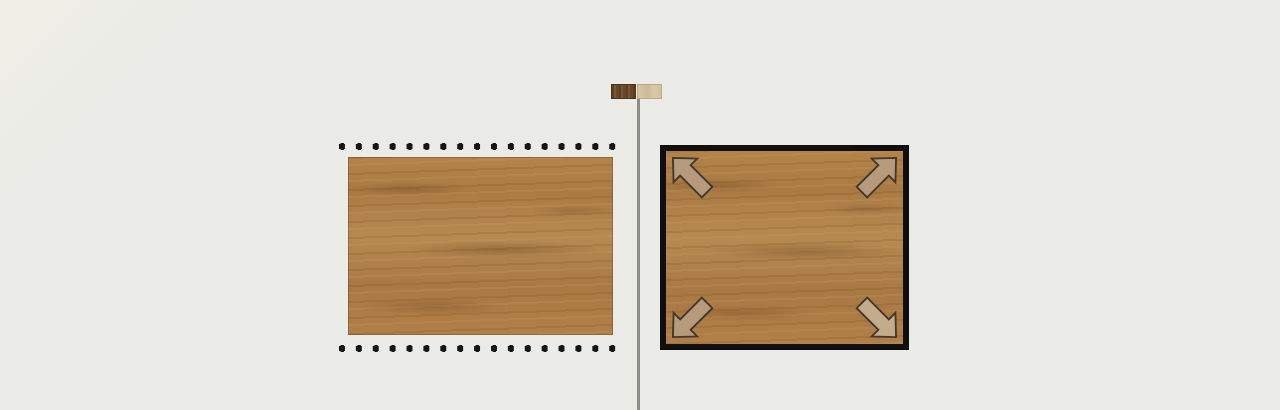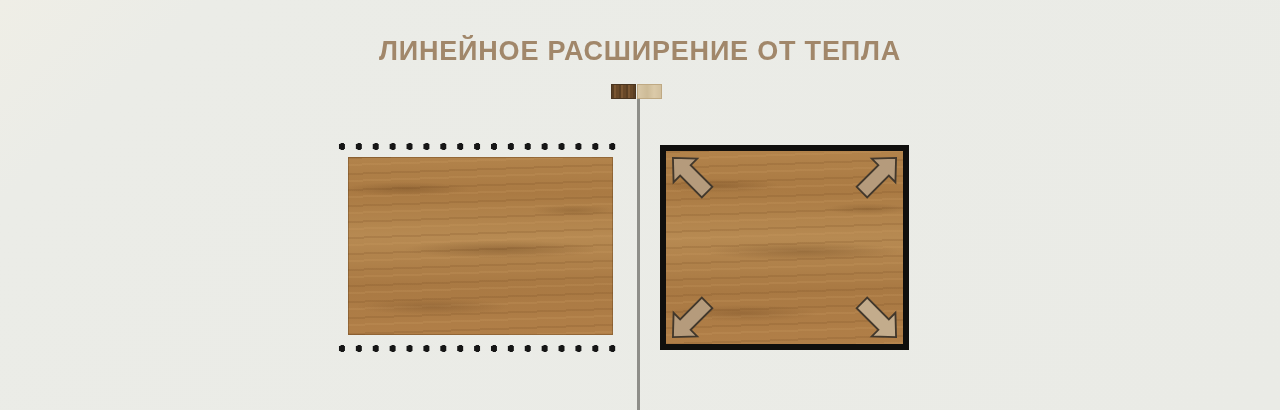--- a/index.html
+++ b/index.html
@@ -79,21 +79,20 @@
   .arrow.tl { left:-2px; top:-2px;   transform:rotate(-45deg); }
   .arrow.tr { right:-2px; top:-2px;  transform:rotate(45deg); }
   .arrow.bl { left:-2px; bottom:-2px; transform:rotate(-135deg); }
   .arrow.br { right:-2px; bottom:-2px; transform:rotate(135deg); }
 </style>
 </head>
 <body>
 
 <div class="stage">
 
-  <h1 class="title">ЛИНЕЙНОЕ РАСШИРЕНИЕ ОТ ТЕПЛА</h1>
 
   <div class="legend">
     <span class="swatch dark"></span>
     <span class="swatch light"></span>
   </div>
 
   <div class="divider"></div>
 
   <div class="dots top"></div>
   <div class="wood panel-left"></div>

